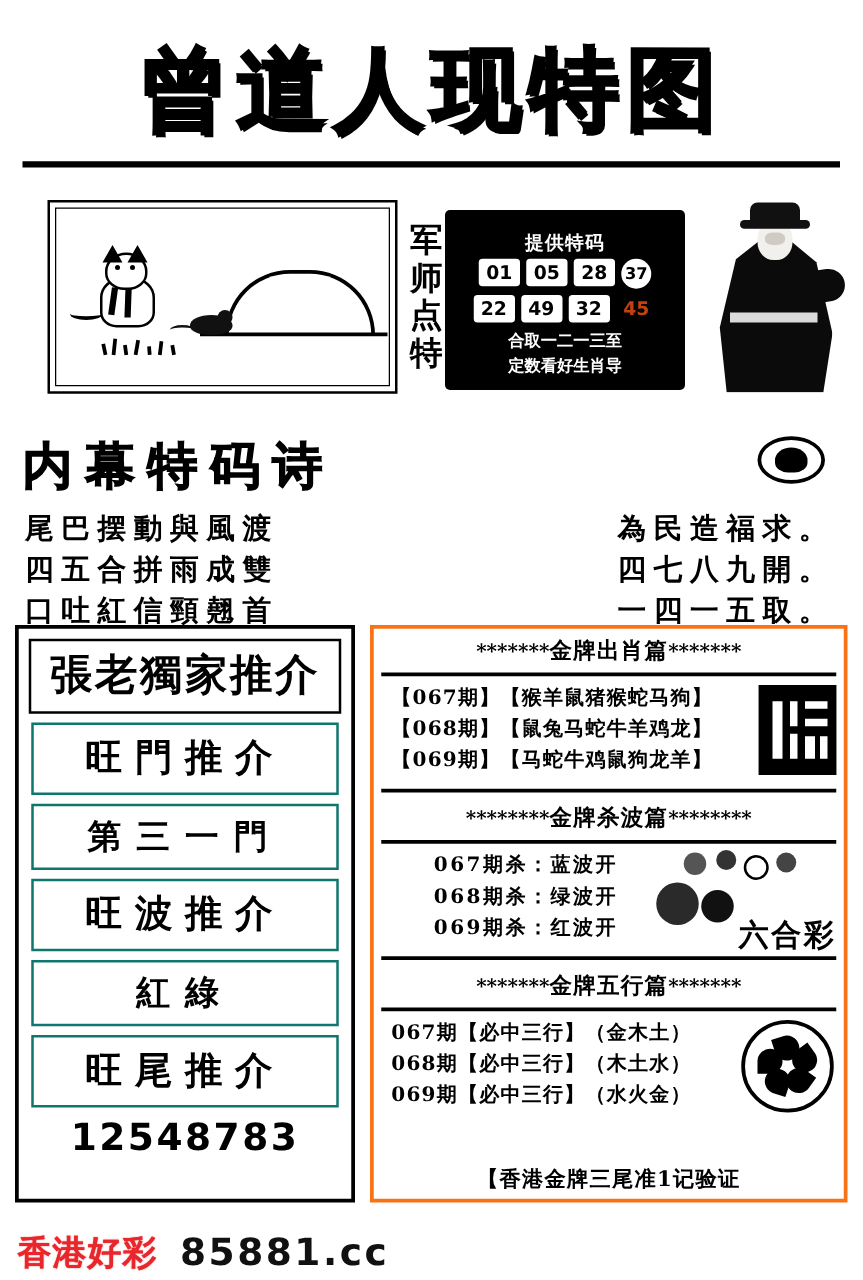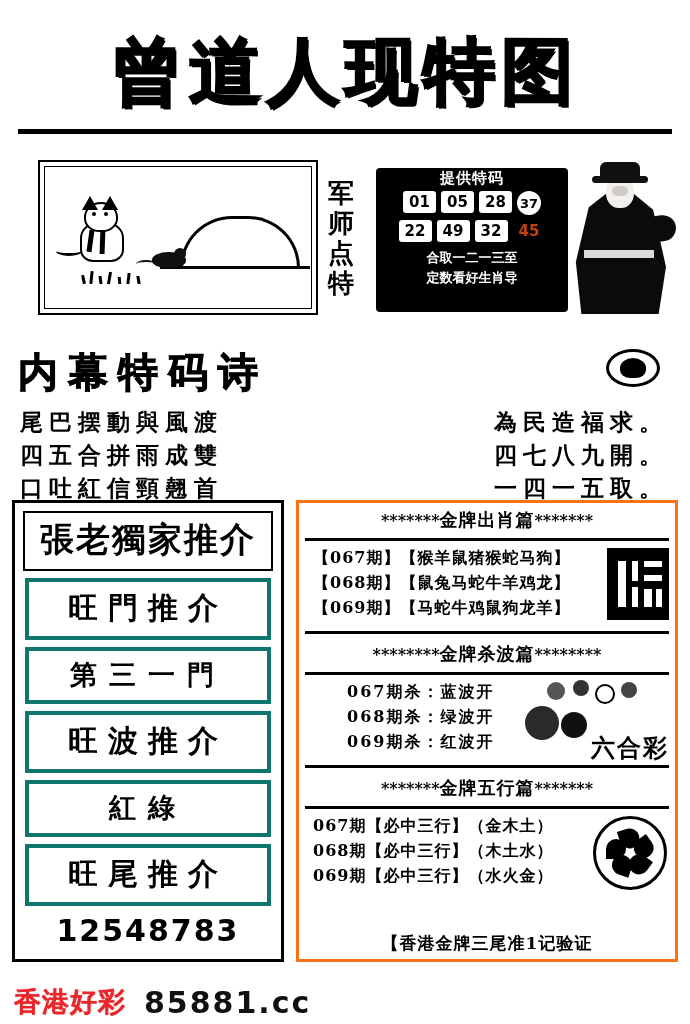--- a/index.html
+++ b/index.html
@@ -67,22 +67,22 @@
   .scribble i { position:absolute; bottom:0; width:3px; background:#000; }
 
   .label-vert {
     position: absolute; left: 310px; top: 18px; width: 44px; height: 140px;
     display: flex; flex-direction: column; align-items: center; justify-content: center;
     font-family: "DejaVu Serif", "Liberation Serif", serif;
     font-weight: bold; font-size: 26px; line-height: 1.16; letter-spacing: 0;
   }
 
   .numbox {
-    position: absolute; left: 358px; top: 18px; width: 192px; height: 144px;
-    background: #000; color: #fff; border-radius: 4px; padding: 0 6px 6px;
+    position: absolute; left: 338px; top: 18px; width: 192px; height: 144px;
+    background: #000; color: #fff; border-radius: 4px; padding: 16px 6px 6px;
     display: flex; flex-direction: column; align-items: center;
   }
   .numbox .hdr { font-size: 15px; font-weight: bold; letter-spacing: 1px; margin: 1px 0 3px; font-family: "DejaVu Sans","Liberation Sans",sans-serif;}
   .numrow { display: flex; gap: 5px; margin-bottom: 5px; }
   .ball {
     width: 33px; height: 22px; background: #ffffff; color: #000;
     border-radius: 3px; font-size: 15px; font-weight: bold;
     display: flex; align-items: center; justify-content: center;
     font-family: "DejaVu Sans","Liberation Sans",sans-serif;
   }
@@ -131,21 +131,21 @@
 
   
   .leftcol { position:absolute; left: 0px; top: 0px; width: 272px; height: 462px; border: 3px solid #000; background:#fff; }
   .leftcol-head {
     margin: 8px 8px 6px; border: 2px solid #000; padding: 4px 0 6px;
     text-align:center;
     font-family: "DejaVu Serif","Liberation Serif",serif;
     font-weight: bold; font-size: 34px; letter-spacing: 2px;
   }
   .lc-box {
-    margin: 7px 10px; border: 4px solid #0f766e; text-align:center;
+    margin: 7px 10px; border: 2px solid #0f766e; text-align:center;
     font-family: "DejaVu Serif","Liberation Serif",serif;
     font-weight: bold; font-size: 30px; letter-spacing: 10px;
     padding: 6px 0 7px;
   }
   .lc-box.small { font-size: 27px; letter-spacing: 12px; }
   .lc-phone {
     text-align:center; font-size: 30px; font-weight: bold; letter-spacing: 2px;
     font-family: "DejaVu Sans","Liberation Sans",sans-serif;
     margin-top: 2px;
   }

